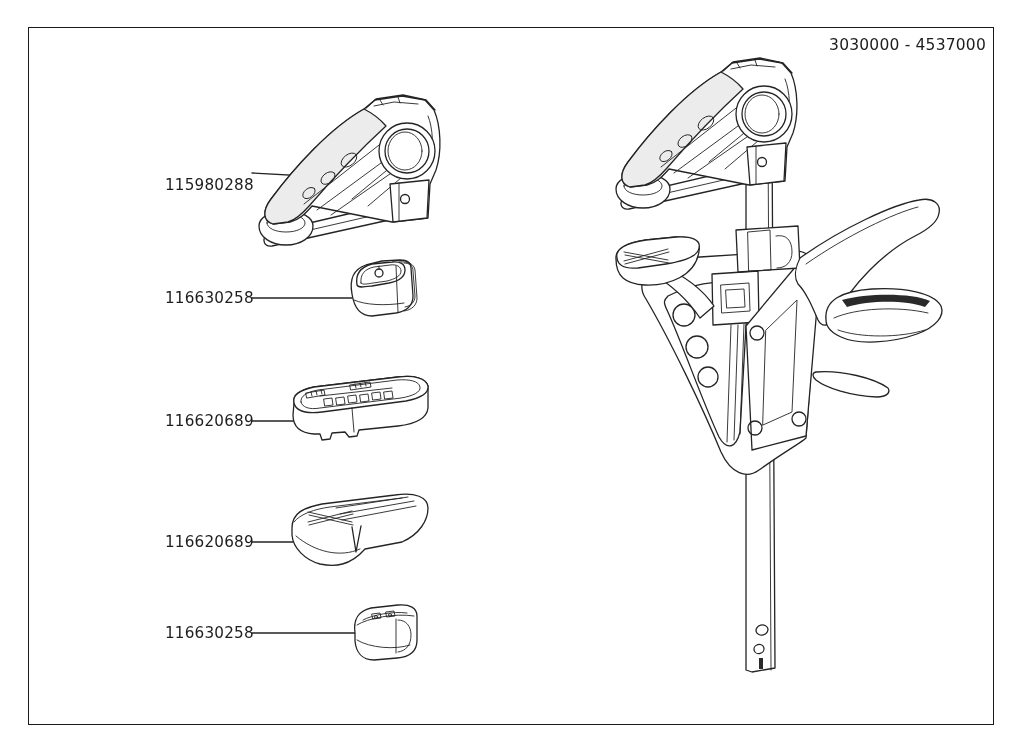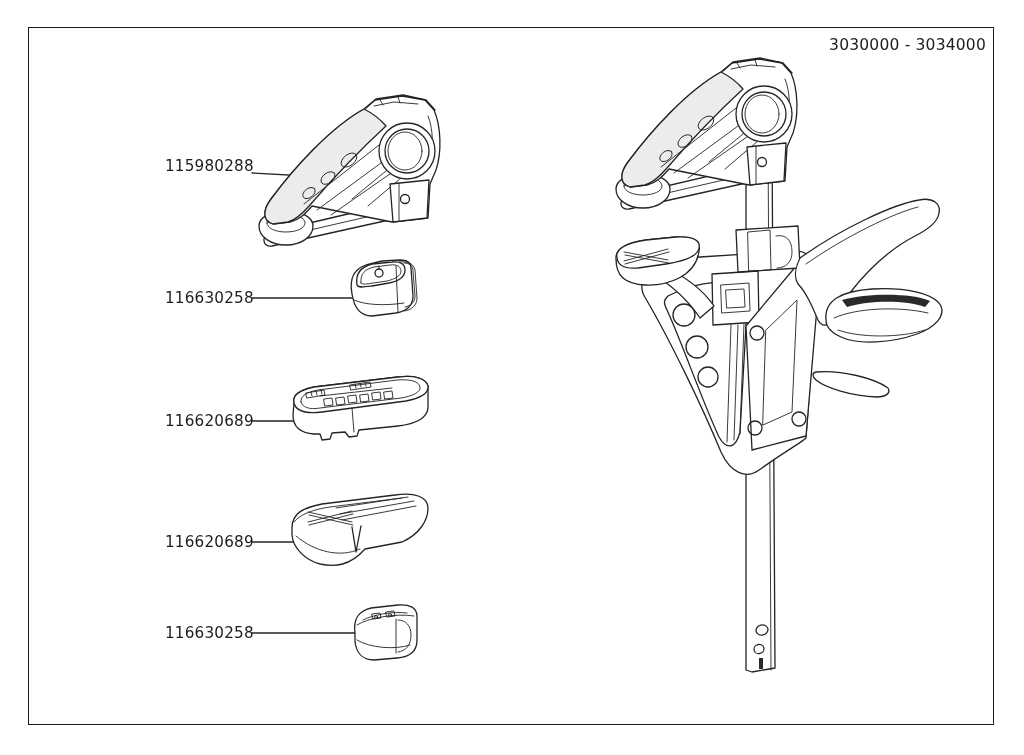--- a/index.html
+++ b/index.html
@@ -27,23 +27,23 @@
   svg.art .dk{fill:#2a2a2a;stroke:none;}
   svg.art .thin{stroke-width:0.9;}
 </style>
 </head>
 <body>
 
 <div class="page">
 
   <div class="frame"></div>
 
-  <div class="doc-range">3030000 - 3034000</div>
-
-  <div class="part-label" style="top:166px">115980288</div>
+  <div class="doc-range">3030000 - 4537000</div>
+
+  <div class="part-label" style="top:185px">115980288</div>
   <div class="part-label" style="top:298px">116630258</div>
   <div class="part-label" style="top:421px">116620689</div>
   <div class="part-label" style="top:542px">116620689</div>
   <div class="part-label" style="top:633px">116630258</div>
 
   <svg class="art" width="1024" height="755" viewBox="0 0 1024 755">
     <defs>
       <g id="headSym">
 
         <path class="w" d="M 267,233 L 420,197 L 428,205 L 425,212 L 272,246 C 263,247 262,239 267,233 Z"></path>

